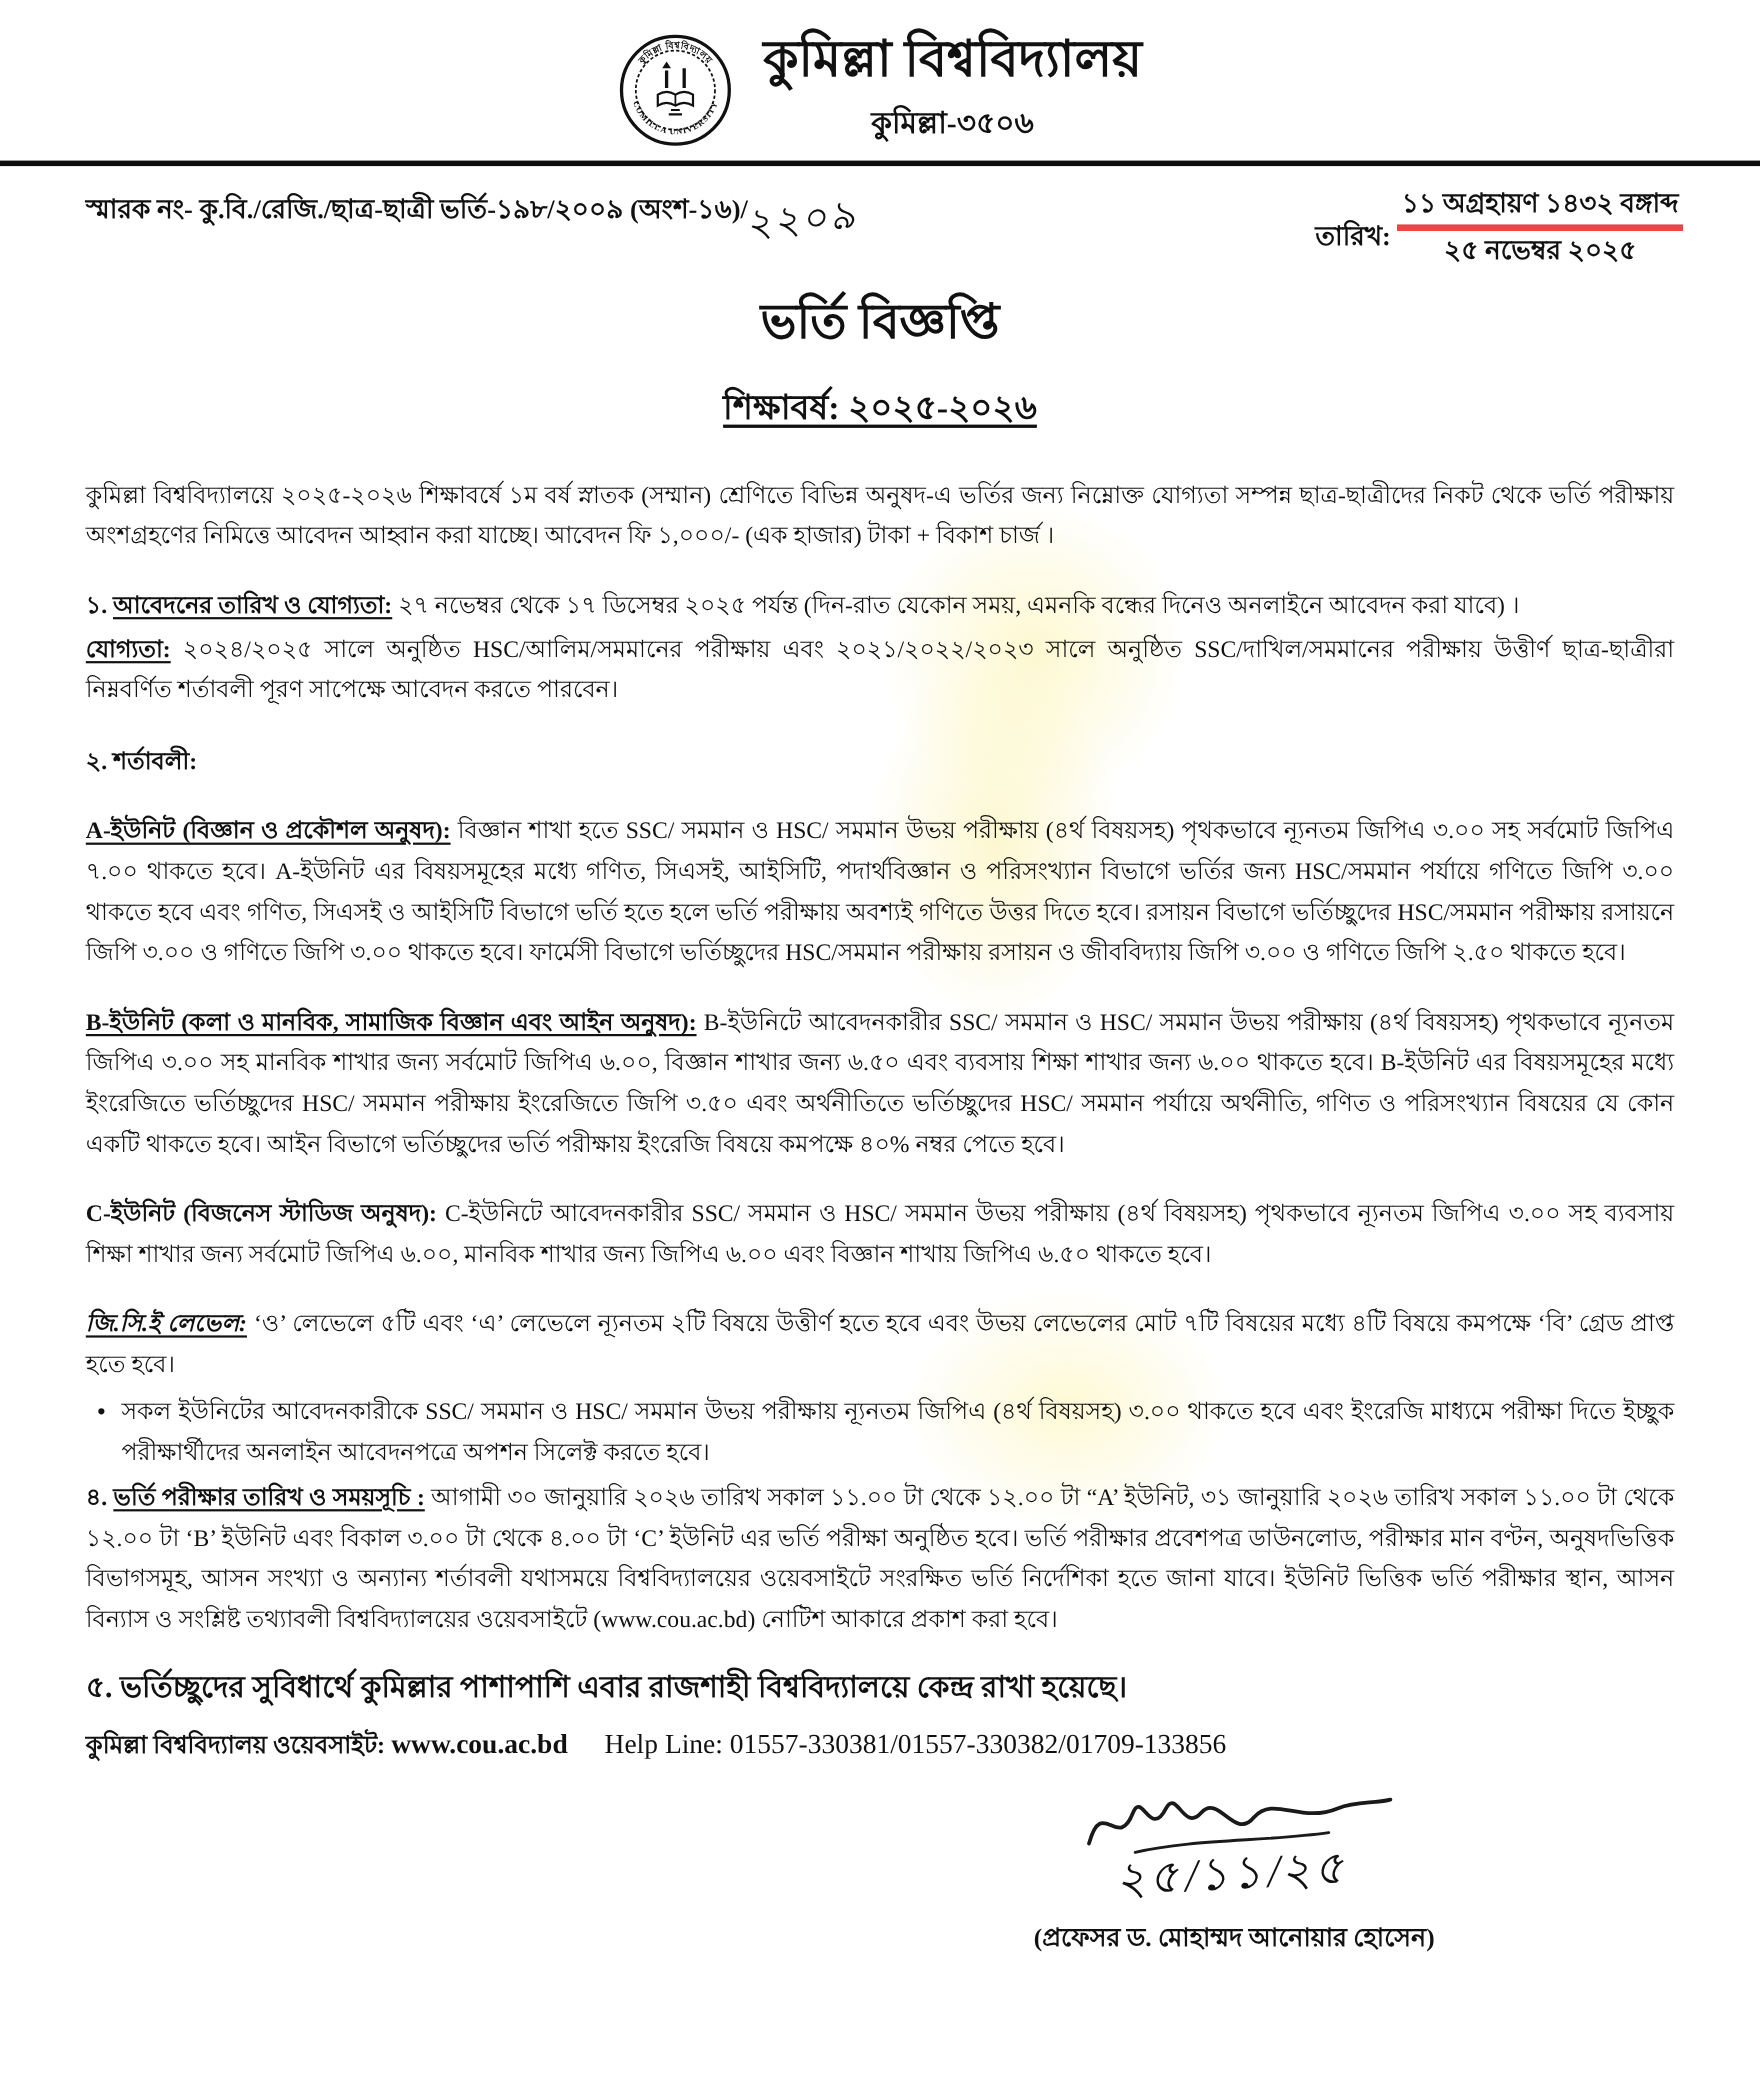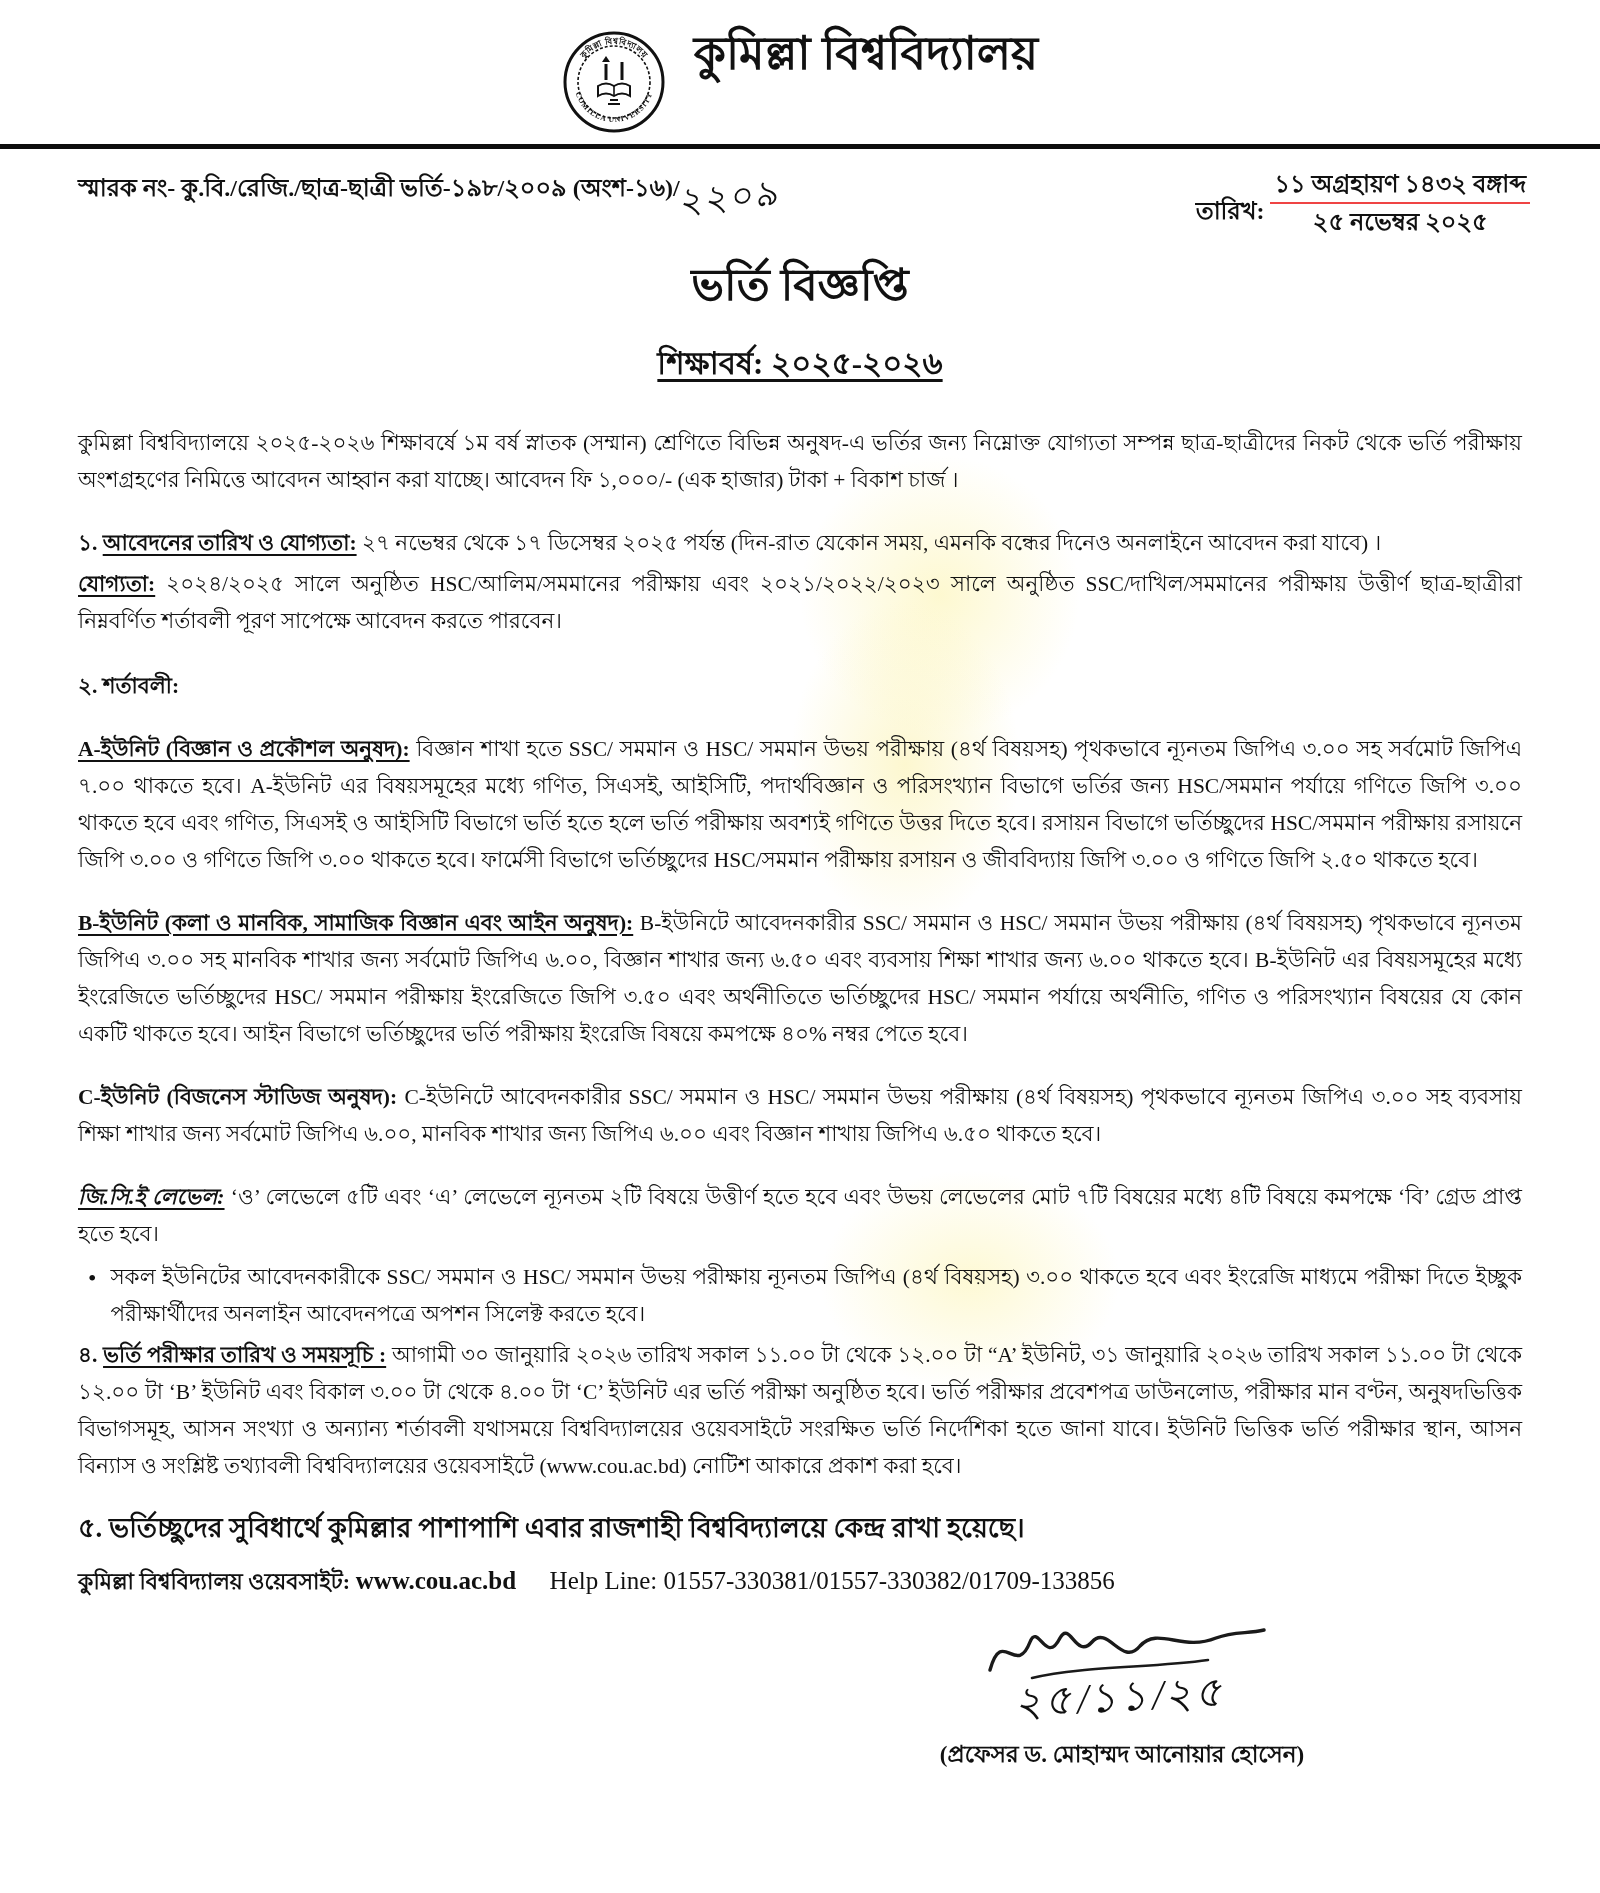--- a/index.html
+++ b/index.html
@@ -32,21 +32,21 @@
   .uni-loc  { font-size: 27px; font-weight: bold; margin-top: 10px; }
   .top-rule { height: 5px; background: #0d0d0d; margin-top: 10px; }
 
   
   .memo-row { display: flex; justify-content: space-between; align-items: flex-start; padding: 20px 70px 0 78px; }
   .memo-left { font-size: 24px; font-weight: bold; display: flex; align-items: flex-start; }
   .memo-hand { font-size: 36px; font-weight: normal; transform: rotate(-5deg) skewX(-8deg); display: inline-block; letter-spacing: 2px; }
   .date-block { display: flex; align-items: center; gap: 6px; }
   .date-label { font-size: 24px; font-weight: bold; padding-top: 16px; }
   .date-frac { text-align: center; font-size: 24px; font-weight: bold; line-height: 1.3; }
-  .date-frac .top { border-bottom: 2px solid #ef4444; padding: 0 4px 2px 4px; }
+  .date-frac .top { border-bottom: 6px solid #ef4444; padding: 0 4px 2px 4px; }
   .date-frac .bot { padding-top: 3px; }
 
   
   .notice-title { text-align: center; font-size: 44px; font-weight: bold; margin-top: 14px; }
   .acad-year { text-align: center; font-size: 31px; font-weight: bold; margin-top: 14px;
                text-decoration: underline; text-underline-offset: 5px; }
 
   
   .body-wrap { padding: 18px 78px 0 78px; font-size: 21.5px; line-height: 1.72; text-align: justify; }
   .para { margin-top: 16px; }
@@ -102,20 +102,21 @@
         <path d="M 36,56 Q 44,51 52,56 Q 60,51 68,56 L 68,66 Q 60,61 52,66 Q 44,61 36,66 Z" fill="none" stroke="#111" stroke-width="2"></path>
         <line x1="52" y1="56" x2="52" y2="66" stroke="#111" stroke-width="1.6"></line>
 
         <line x1="44" y1="34" x2="44" y2="50" stroke="#111" stroke-width="3"></line>
         <line x1="60" y1="32" x2="60" y2="50" stroke="#111" stroke-width="3"></line>
         <path d="M 40,32 L 48,32 L 44,26 Z" fill="#111"></path>
         <path d="M 46,74 L 58,74 M 48,70 L 56,70" stroke="#111" stroke-width="2"></path>
       </svg>
       <div class="head-text">
         <div class="uni-name">কুমিল্লা বিশ্ববিদ্যালয়</div>
+        <div class="uni-loc">কুমিল্লা-৩৫০৬</div>
       </div>
     </div>
     <div class="top-rule"></div>
 
     <div class="memo-row">
       <div class="memo-left">
         <span>স্মারক নং- কু.বি./রেজি./ছাত্র-ছাত্রী ভর্তি-১৯৮/২০০৯ (অংশ-১৬)/</span>
         <span class="memo-hand">২২০৯</span>
       </div>
       <div class="date-block">

